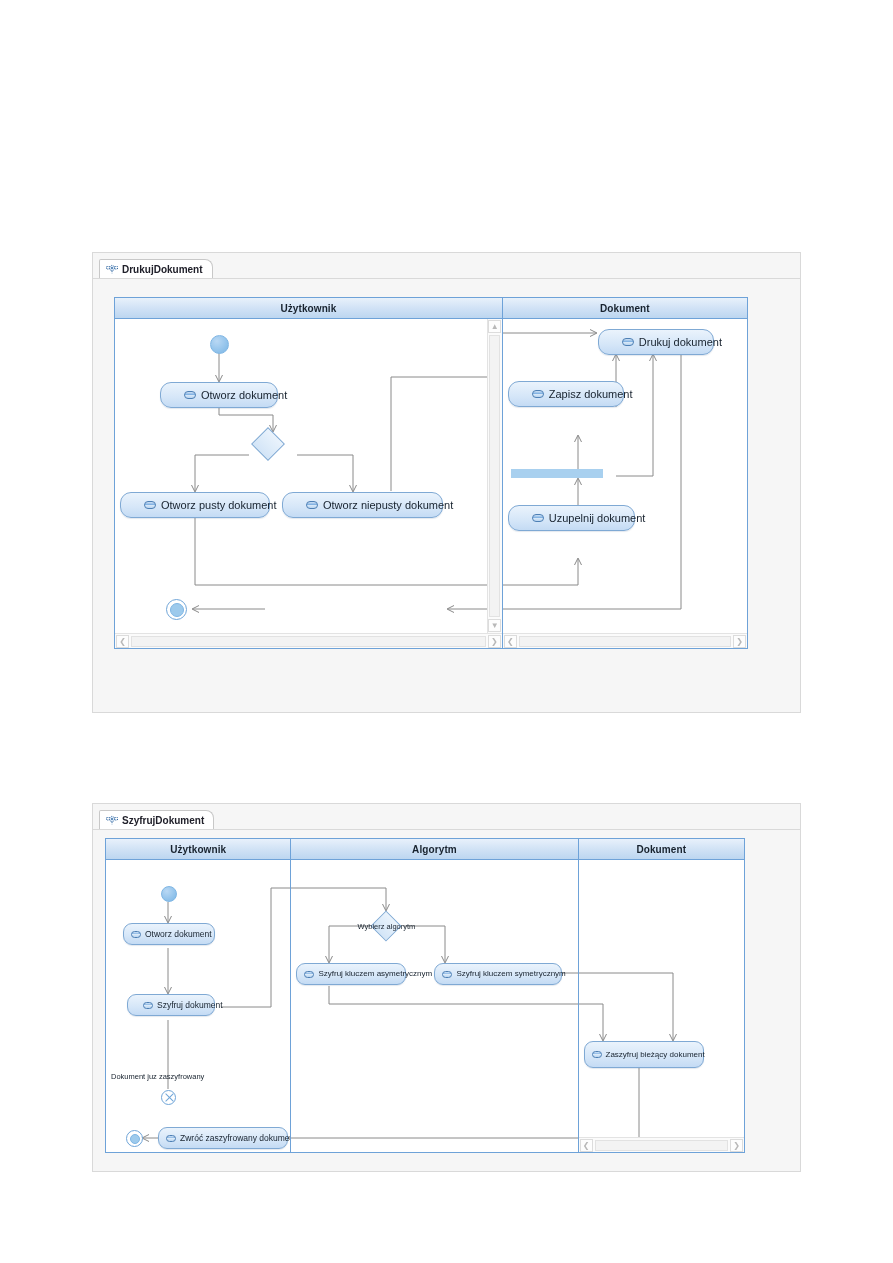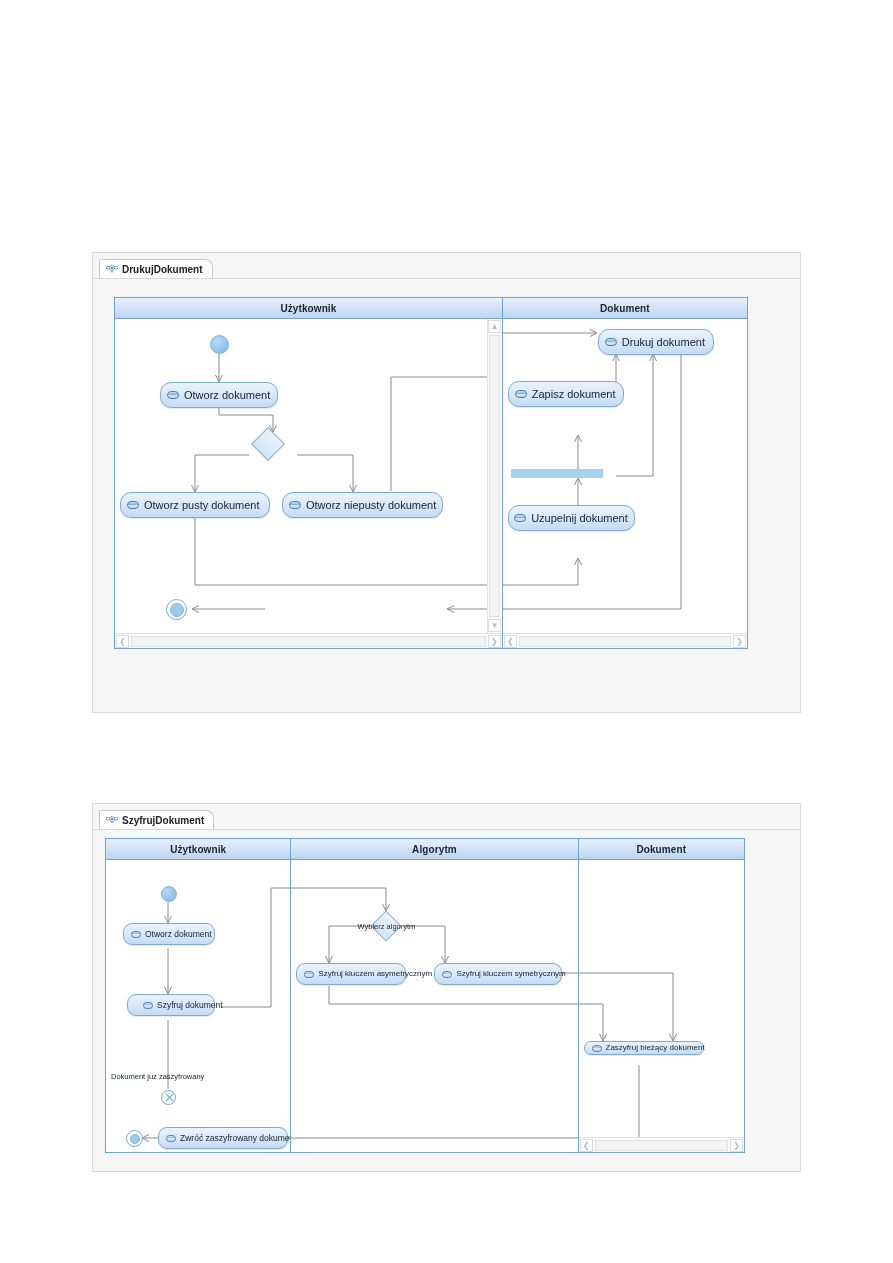--- a/index.html
+++ b/index.html
@@ -144,21 +144,21 @@
   
   .node {
     position: absolute;
     box-sizing: border-box;
     background: linear-gradient(to bottom, #eaf3fc 0%, #d5e6f8 60%, #c4dbf4 100%);
     border: 1px solid #7fa9d4;
     border-radius: 11px;
     display: flex;
     align-items: center;
     gap: 5px;
-    padding: 0 6px;
+    padding: 0 23px;
     color: #17222e;
     white-space: nowrap;
     box-shadow: 0 1px 1px rgba(100,130,160,.18);
   }
   .node .act-icon {
     width: 12px;
     height: 8px;
     flex: 0 0 auto;
     border-radius: 4px;
     background: linear-gradient(to bottom, #cfe2f6 0%, #7fb0e2 45%, #dcebf9 50%, #b9d4ef 100%);
@@ -373,21 +373,21 @@
           <span class="node-label">Drukuj dokument</span>
         </div>
 
         <div class="node" style="left:5px; top:62px; width:116px; height:26px; font-size:11px;">
           <span class="act-icon"></span>
           <span class="node-label">Zapisz dokument</span>
         </div>
 
         <div class="bar" style="left:8px; top:150px; width:92px; height:9px;"></div>
 
-        <div class="node" style="left:5px; top:186px; width:127px; height:26px; font-size:11px;justify-content:flex-end;">
+        <div class="node" style="left:5px; top:186px; width:127px; height:26px; font-size:11px;">
           <span class="act-icon"></span>
           <span class="node-label">Uzupelnij dokument</span>
         </div>
 
         <div class="sb-h">
           <div class="sb-btn">❮</div>
           <div class="sb-track"></div>
           <div class="sb-btn">❯</div>
         </div>
       </div>
@@ -513,21 +513,21 @@
 
           <path d="M0 144 L24 144 L24 180"></path>
           <path class="arrowhead" d="M20.5 174 L24 181 L27.5 174"></path>
 
           <path d="M0 113 L94 113 L94 180"></path>
           <path class="arrowhead" d="M90.5 174 L94 181 L97.5 174"></path>
 
           <path d="M60 205 L60 278 L0 278"></path>
         </svg>
 
-        <div class="node" style="left:5px; top:181px; width:120px; height:14px; font-size:8px; border-radius:9px; padding:0 7px; gap:4px;">
+        <div class="node" style="left:5px; top:181px; width:120px; height:27px; font-size:8px; border-radius:9px; padding:0 7px; gap:4px;">
           <span class="act-icon" style="width:10px;height:7px;"></span>
           <span class="node-label">Zaszyfruj bieżący dokument</span>
         </div>
 
         <div class="sb-h">
           <div class="sb-btn">❮</div>
           <div class="sb-track"></div>
           <div class="sb-btn">❯</div>
         </div>
       </div>

